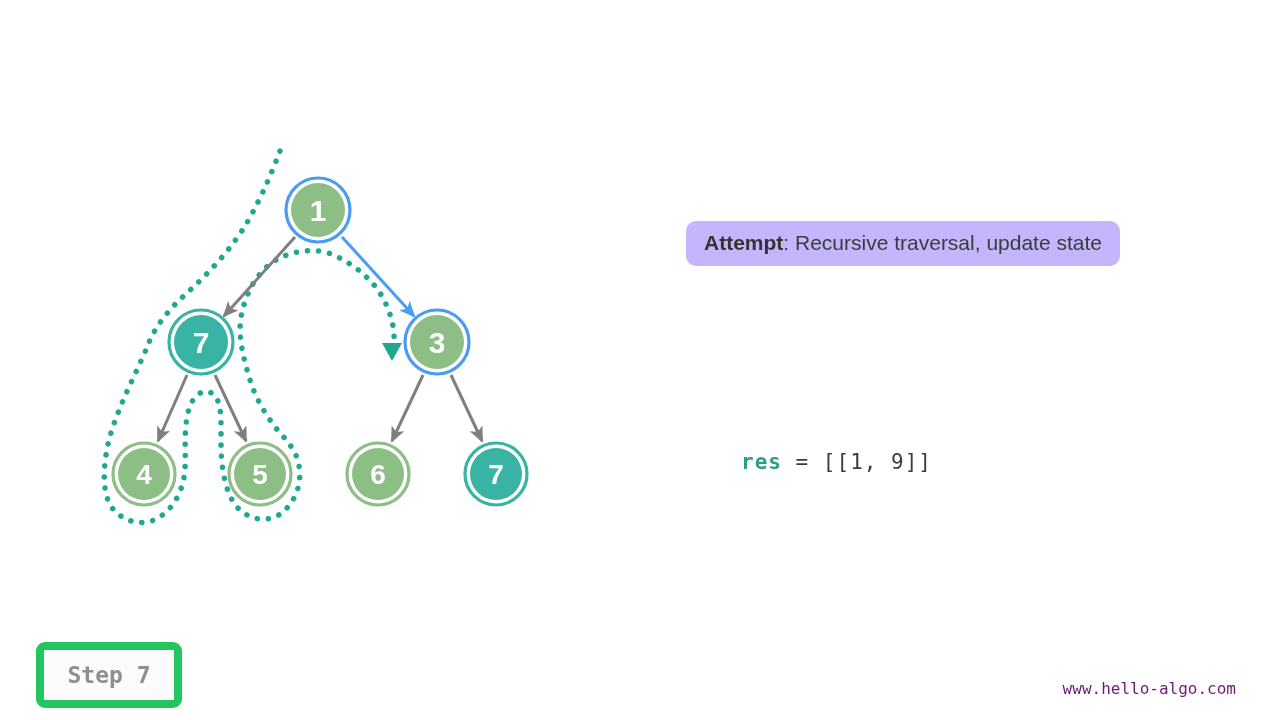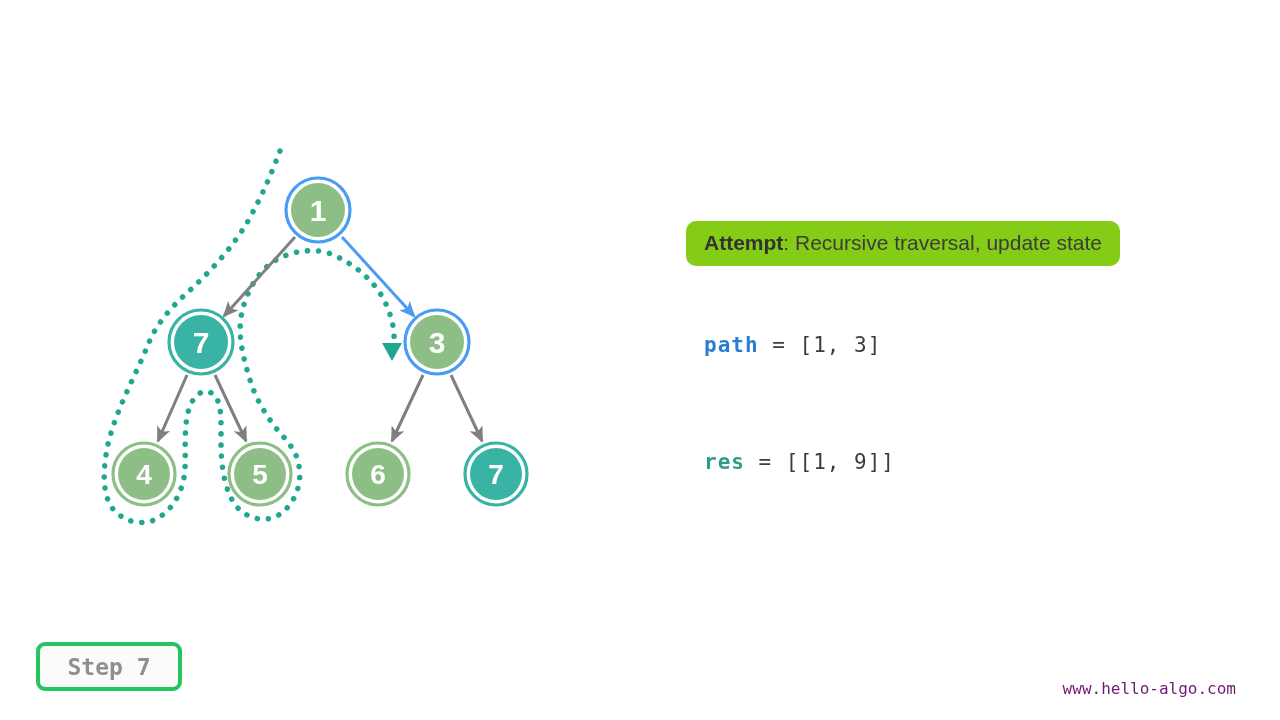--- a/index.html
+++ b/index.html
@@ -27,21 +27,21 @@
   
   .panel-line {
     position: absolute;
     left: 686px;
     white-space: nowrap;
     color: #3c3c3c;
     font-size: 21px;
   }
   .attempt-pill {
     top: 221px;
-    background: #84cc16;
+    background: #c4b5fd;
     border-radius: 10px;
     padding: 10px 18px 11px 18px;
   }
   .backtrack-line {
     top: 282px;
     padding: 0 18px;
   }
   .bold-label { font-weight: 700; color: #333333; }
   .code-line {
     font-family: "DejaVu Sans Mono", monospace;
@@ -50,22 +50,22 @@
     padding: 0 18px;
     color: #3c3c3c;
   }
   .path-line { top: 333px; }
   .res-line  { top: 450px; }
   .var-name  { font-weight: 700; }
   
   .step-box {
     position: absolute;
     left: 36px; top: 642px;
-    width: 146px; height: 49px;
-    border: 4px solid #22c55e;
+    width: 146px; height: 66px;
+    border: 8px solid #22c55e;
     border-radius: 9px;
     background: #fbfbfb;
     box-sizing: border-box;
     display: flex;
     align-items: center;
     justify-content: center;
     font-family: "DejaVu Sans Mono", monospace;
     font-size: 23px;
     font-weight: 700;
     color: #8f8f8f;
@@ -134,23 +134,22 @@
       <g>
         <circle cx="496" cy="474" r="31" fill="#ffffff" stroke="#39b3a4" stroke-width="3.2"></circle>
         <circle cx="496" cy="474" r="26" fill="#39b3a4"></circle>
         <text x="496" y="474" dy="0.36em" class="node-label" font-size="28">7</text>
       </g>
     </svg>
 
   <div class="panel-line attempt-pill"><span class="bold-label">Attempt</span><span>: Recursive traversal, update state</span></div>
 
 
-  <div class="panel-line code-line path-line"><span class="var-name" id="path-var" style="color: rgb(43, 125, 210);">path</span><span> = [1, 3]</span></div>
 
-  <div class="panel-line code-line res-line"><span class="var-name" id="res-var" style="color: rgb(47, 156, 138);">res</span><span> = [[1, 9]]</span></div>
+  <div class="panel-line code-line res-line"><span class="var-name" id="res-var" style="color: rgb(47, 156, 138); margin-left: 37px;">res</span><span> = [[1, 9]]</span></div>
 
   <div class="step-box">
       <span>Step 7</span>
     </div>
 
   <div class="watermark">www.hello-algo.com</div>
 
 </div>
 
 </body></html>

